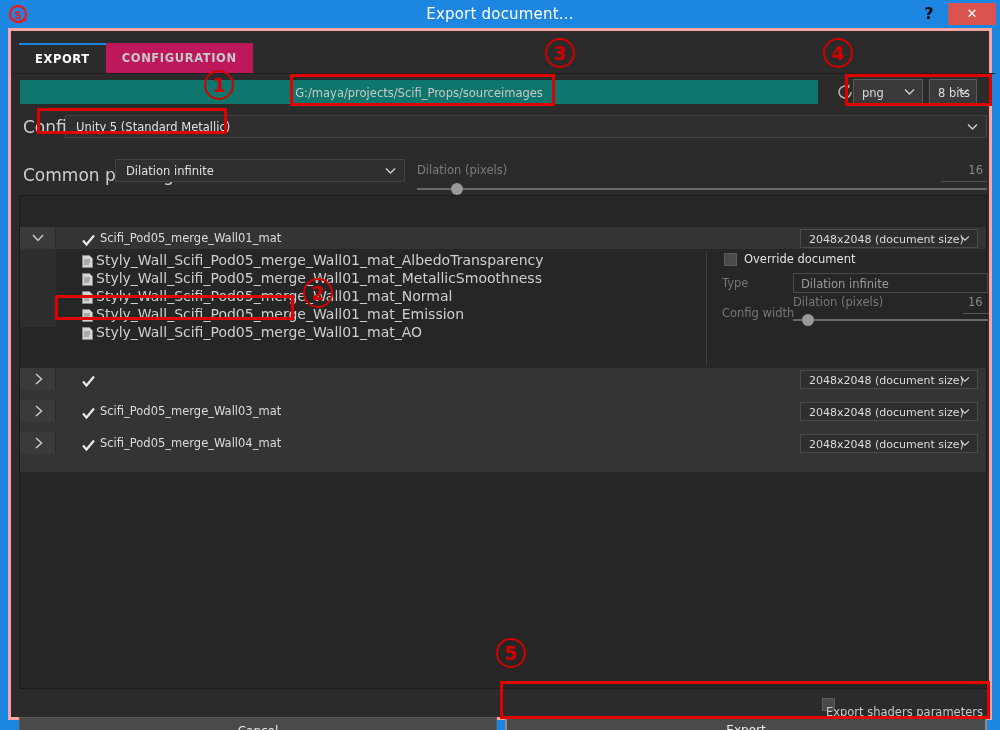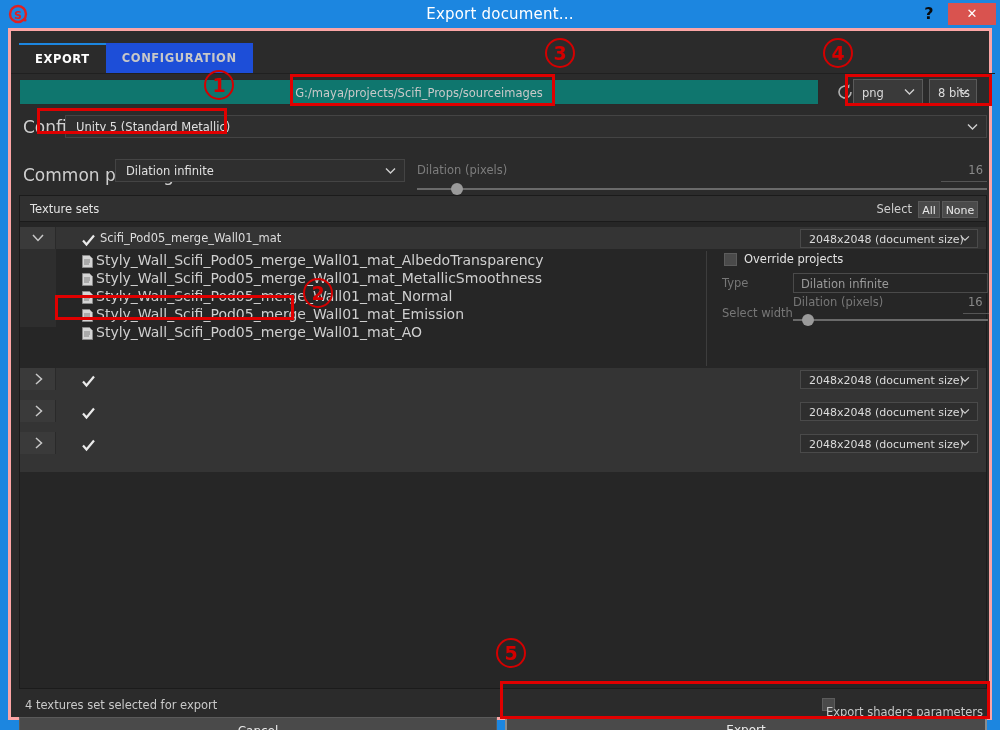--- a/index.html
+++ b/index.html
@@ -47,21 +47,21 @@
   .tabs { position: absolute; left: 8px; top: 12px; height: 30px; display: flex; }
   .tab {
     height: 30px; padding: 0 16px; line-height: 30px;
     font-size: 11.5px; font-weight: bold; letter-spacing: .6px;
     color: #bfbfbf; background: transparent;
   }
   .tab.active {
     background: #2b2b2b; color: #ffffff; border-top: 2px solid #1c86e0;
     line-height: 28px;
   }
-  .tab.inactive { background: #1d4ed8; color: #c8c8c8; }
+  .tab.inactive { background: #be185d; color: #c8c8c8; }
   .tabs-underline {
     position: absolute; left: 0; top: 42px; width: 984px; height: 1px; background: #202020;
   }
   
   .path-row { position: absolute; left: 8px; top: 48px; width: 968px; height: 28px; }
   .path-field {
     position: absolute; left: 0; top: 0; width: 800px; height: 26px;
     background: #0f766e; border: 1px solid #2a2a2a;
     line-height: 26px; text-align: center; color: #c9c9c9; font-size: 11.5px;
   }
@@ -294,26 +294,20 @@
       </span>
     </div>
     <div class="dilation-label">Dilation (pixels)</div>
     <div class="dilation-val">16</div>
     <div class="dilation-val-underline"></div>
     <div class="slider-track"></div>
     <div class="slider-knob"></div>
   </div>
 
   <div class="ts-panel">
-    <div class="ts-header">
-      <div class="ts-title">Texture sets</div>
-      <div class="select-lbl">Select</div>
-      <div class="sel-btn" id="sel-all">All</div>
-      <div class="sel-btn" id="sel-none">None</div>
-    </div>
 
     <div class="ts-row" style="top:31px">
       <div class="ts-expander">
         <svg width="12" height="10" viewBox="0 0 12 10">
             <path d="M1 2 L6 7.5 L11 2" fill="none" stroke="#c8c8c8" stroke-width="1.5"></path>
           </svg>
       </div>
       <div class="ts-check">
         <svg width="13" height="13" viewBox="0 0 13 13">
             <path d="M1 6.5 L4.5 10.5 L12 1.5" fill="none" stroke="#eaeaea" stroke-width="2.2"></path>
@@ -375,24 +369,24 @@
                 <path d="M.5.5h7l3 3v9h-10z" fill="#d5d5d5" stroke="#8a8a8a"></path>
                 <path d="M2 5h6M2 7h6M2 9h5" stroke="#6a6a6a" stroke-width=".8"></path>
               </svg>
           </span>
           <span class="tex-label">Styly_Wall_Scifi_Pod05_merge_Wall01_mat_AO</span>
         </div>
       </div>
       <div class="exp-divider"></div>
       <div class="ovr-panel">
         <div class="ovr-check"></div>
-        <div class="ovr-label">Override projects</div>
+        <div class="ovr-label">Override document</div>
         <div class="ovr-type-lbl">Type</div>
         <div class="ovr-type-field">Dilation infinite</div>
-        <div class="ovr-pw-lbl">Select width</div>
+        <div class="ovr-pw-lbl">Config width</div>
         <div class="ovr-dil-lbl">Dilation (pixels)</div>
         <div class="ovr-dil-val">16</div>
         <div class="ovr-dil-underline"></div>
         <div class="ovr-track"></div>
         <div class="ovr-knob"></div>
       </div>
     </div>
 
     <div class="ts-row" style="top:172px">
       <div class="ts-expander">
@@ -419,20 +413,21 @@
       <div class="ts-expander">
         <svg width="10" height="12" viewBox="0 0 10 12" style="left:14px;position:absolute;top:5px">
             <path d="M2 1 L7.5 6 L2 11" fill="none" stroke="#c8c8c8" stroke-width="1.5"></path>
           </svg>
       </div>
       <div class="ts-check">
         <svg width="13" height="13" viewBox="0 0 13 13">
             <path d="M1 6.5 L4.5 10.5 L12 1.5" fill="none" stroke="#eaeaea" stroke-width="2.2"></path>
           </svg>
       </div>
+      <div class="ts-name">Scifi_Pod05_merge_Wall03_mat</div>
       <div class="ts-size">
         <span>2048x2048 (document size)</span>
         <span class="chev">
           <svg class="chev-svg" width="10" height="7" viewBox="0 0 11 8">
               <path d="M1 1.5 L5.5 6 L10 1.5" fill="none" stroke="#cfcfcf" stroke-width="1.4"></path>
             </svg>
         </span>
       </div>
     </div>
 
@@ -440,33 +435,33 @@
       <div class="ts-expander">
         <svg width="10" height="12" viewBox="0 0 10 12" style="left:14px;position:absolute;top:5px">
             <path d="M2 1 L7.5 6 L2 11" fill="none" stroke="#c8c8c8" stroke-width="1.5"></path>
           </svg>
       </div>
       <div class="ts-check">
         <svg width="13" height="13" viewBox="0 0 13 13">
             <path d="M1 6.5 L4.5 10.5 L12 1.5" fill="none" stroke="#eaeaea" stroke-width="2.2"></path>
           </svg>
       </div>
+      <div class="ts-name">Scifi_Pod05_merge_Wall04_mat</div>
       <div class="ts-size">
         <span>2048x2048 (document size)</span>
         <span class="chev">
           <svg class="chev-svg" width="10" height="7" viewBox="0 0 11 8">
               <path d="M1 1.5 L5.5 6 L10 1.5" fill="none" stroke="#cfcfcf" stroke-width="1.4"></path>
             </svg>
         </span>
       </div>
     </div>
   </div>
 
   <div class="footer-status">
-    <div class="status-text">4 textures set selected for export</div>
     <div class="shader-check"></div>
     <div class="shader-label">Export shaders parameters</div>
   </div>
 
   <div class="btn-row">
     <div class="dlg-btn" id="cancel-btn">Cancel</div>
     <div class="dlg-btn" id="export-btn">Export</div>
   </div>
 </div>
 

